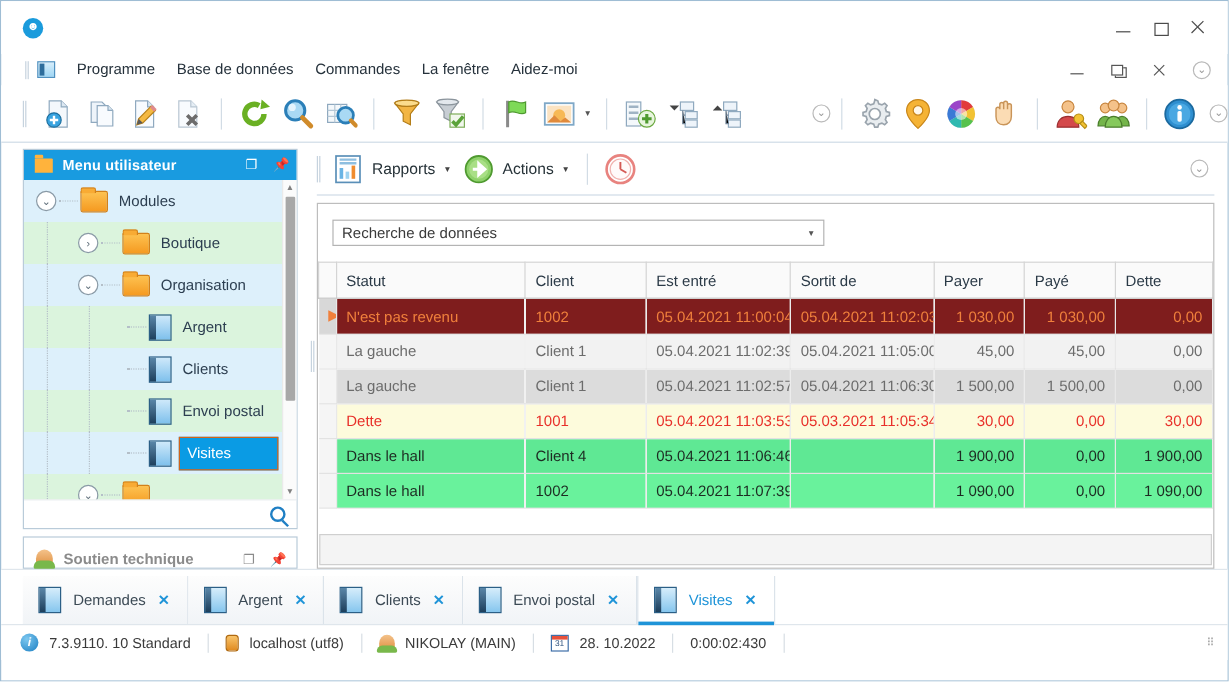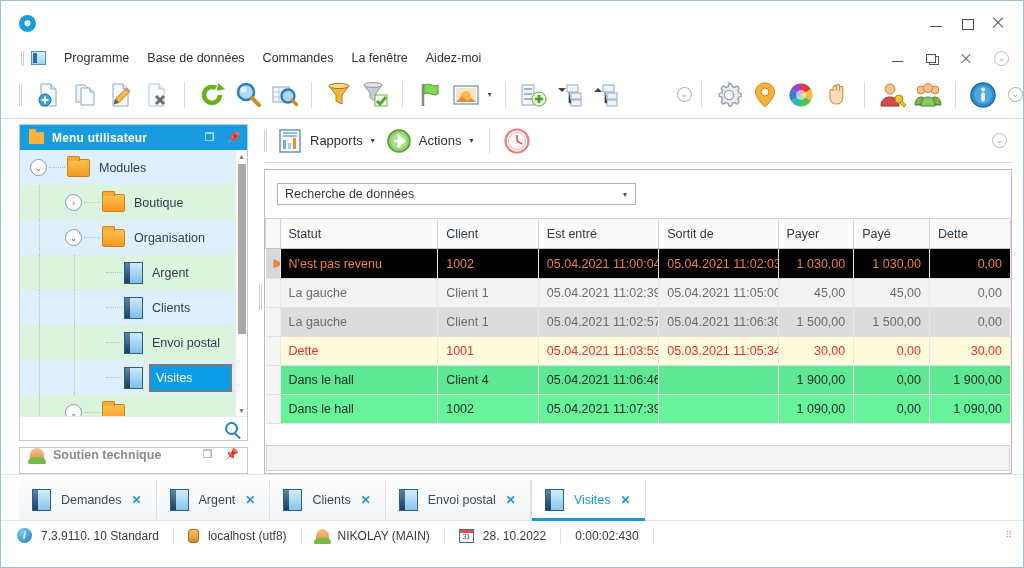--- a/index.html
+++ b/index.html
@@ -216,21 +216,21 @@
   .magnifier {
     width: 13px; height:13px; border:2px solid #1f7fc4; border-radius:50%;
     position:relative;
   }
   .magnifier::after {
     content:""; position:absolute; right:-5px; bottom:-4px; width:7px; height:2.4px;
     background:#1f7fc4; transform: rotate(45deg);
   }
   .support {
     margin-top: 6px; height: 27px; border:1px solid #b9cbd9; background:#fff;
-    display:flex; align-items:flex-start; padding: 0 8px 0 10px;
+    display:flex; align-items:flex-end; padding: 0 8px 0 10px;
   }
   .support .sup-ico {
     width:14px;height:15px;margin-right:9px;border-radius:50% 50% 3px 3px;
     background: linear-gradient(#f4c28a,#dd8b3a);
     position:relative;
   }
   .support .sup-ico::after{
     content:"";position:absolute;left:-2px;bottom:-1px;width:18px;height:7px;
     background:#79b84b;border-radius:7px 7px 2px 2px;
   }
@@ -253,40 +253,40 @@
   .rbtn .lbl { font-size: 13px; color:#263238; }
   .rbtn .car { font-size:8px; color:#444; margin-left:1px; }
   .ribbon-right { margin-left:auto; padding-right: 5px; }
 
   .grid-area {
     flex:1; margin-top: 6px; border:1px solid #bdbdbd; background:#fff;
     display:flex; flex-direction:column; overflow:hidden;
   }
   .searchbar { height: 48px; display:flex; align-items:center; padding: 0 12px; }
   .combo {
-    width: 359px; height: 22px; border:1px solid #b4b4b4; background:#fff;
+    width: 410px; height: 22px; border:1px solid #b4b4b4; background:#fff;
     display:flex; align-items:center; padding: 0 4px 0 7px;
     font-size: 12.5px; color:#3a3a3a;
   }
   .combo .caret { margin-left:auto; font-size:8px; color:#555; padding-right:4px;}
 
   table.grid { width: 100%; border-collapse: collapse; table-layout: fixed; }
   table.grid th {
     height: 30px; background:#fafafa; border:1px solid #d4d4d4; border-top:1px solid #d4d4d4;
     border-bottom:1px solid #c4c4c4;
     font-weight: normal; font-size: 12.5px; color:#2b3a47; text-align:left;
     padding: 0 8px;
   }
   table.grid td {
     height: 29px; border-bottom:1px solid #e2e2e2; border-right:1px solid #e8e8e8;
     font-size: 12.5px; padding: 0 8px; white-space:nowrap; overflow:hidden;
   }
   th.c-ind, td.c-ind { width: 14px; padding:0; border-right:1px solid #d8d8d8; background:#f7f7f7; }
   th.num, td.num { text-align: right; }
-  tr.r-sel td { background:#000000; color:#f0803c; }
+  tr.r-sel td { background:#7f1d1d; color:#f0803c; }
   tr.r-alt td  { background:#f2f2f2; color:#6c6c6c; }
   tr.r-alt2 td { background:#dcdcdc; color:#6c6c6c; }
   tr.r-warn td { background:#fdfbdc; color:#e8302a; }
   tr.r-ok1 td  { background:#5fe894; color:#1d2b22; }
   tr.r-ok2 td  { background:#69f29c; color:#1d2b22; }
   tr.r-sel td.c-ind { background:#d8d8d8; }
   tr.r-alt td.c-ind, tr.r-alt2 td.c-ind, tr.r-warn td.c-ind,
   tr.r-ok1 td.c-ind, tr.r-ok2 td.c-ind { background:#f5f5f5; }
   .rowarrow { color:#555; font-size:9px; text-align:center; line-height:29px; }
 

